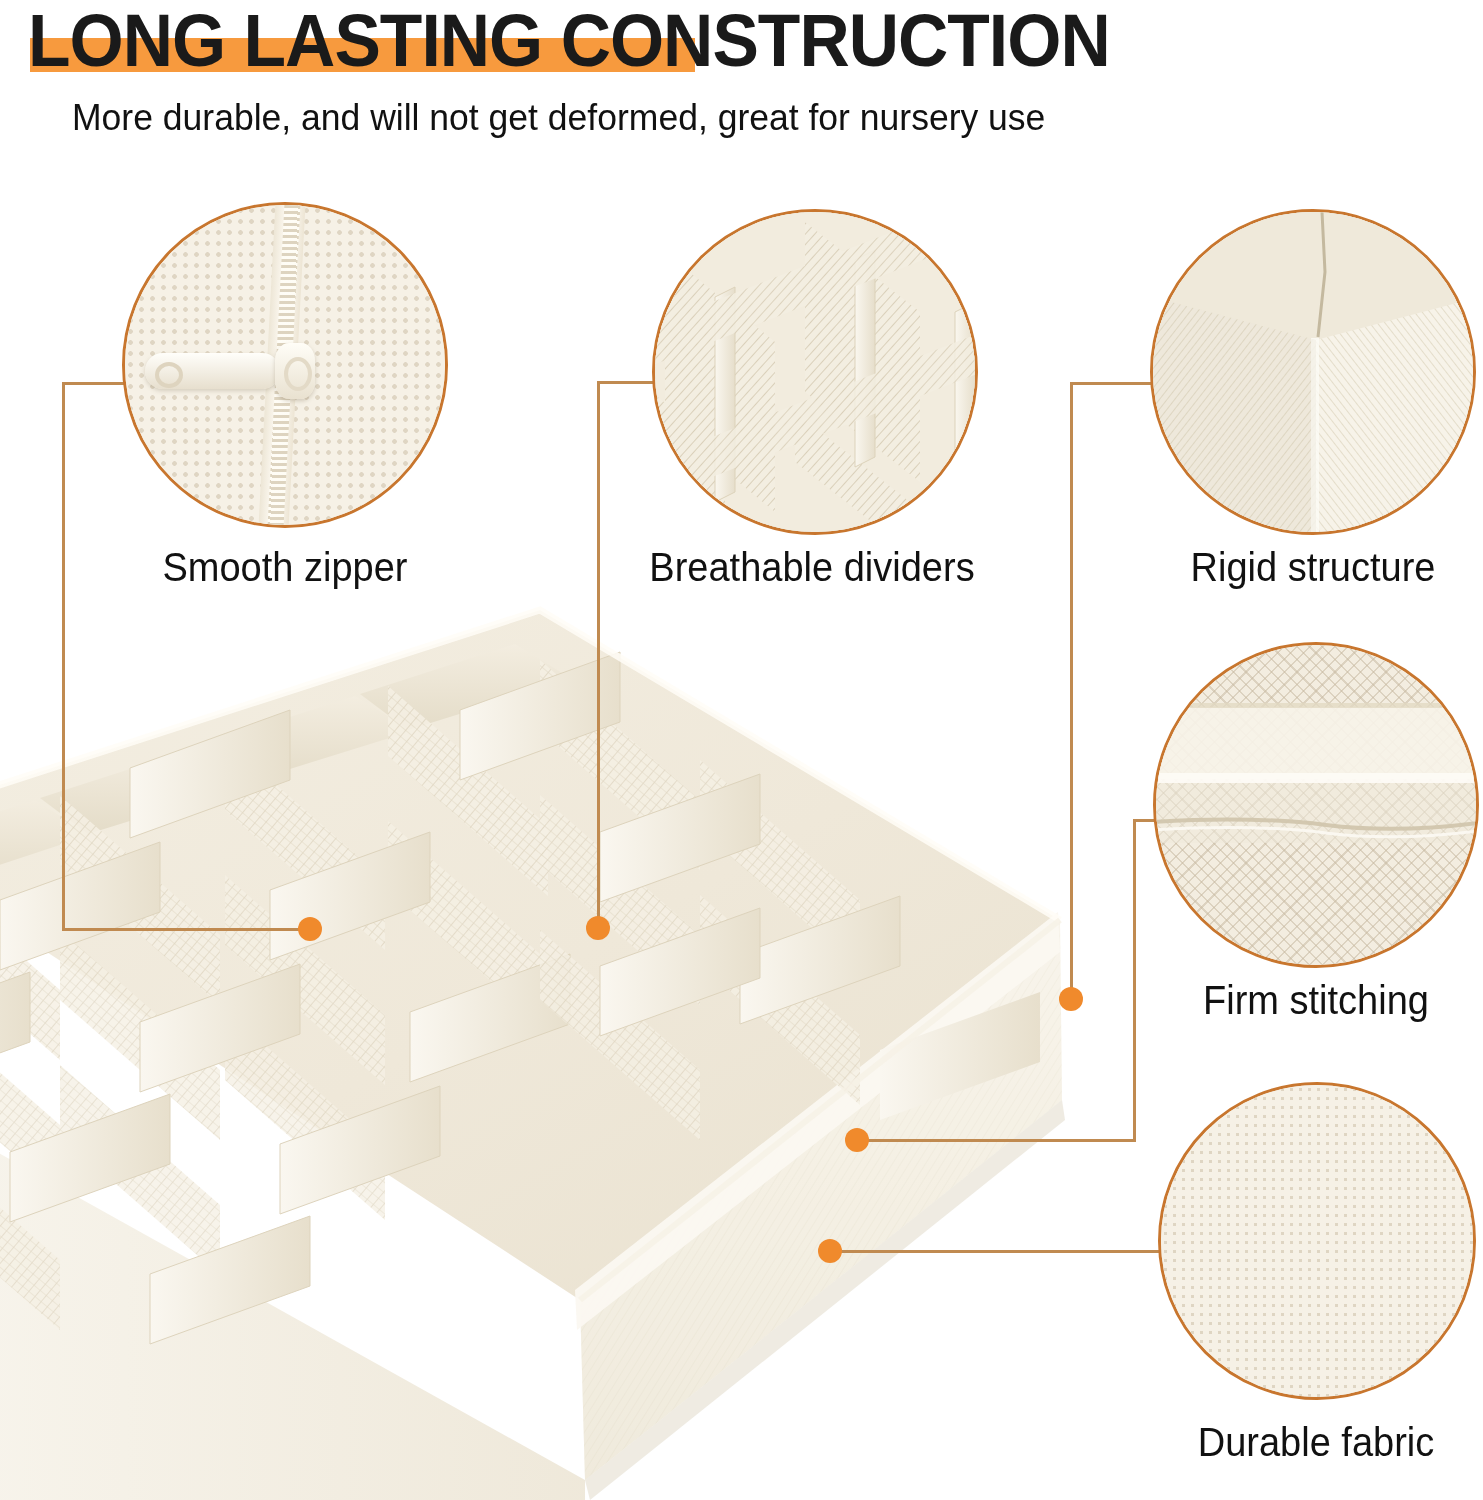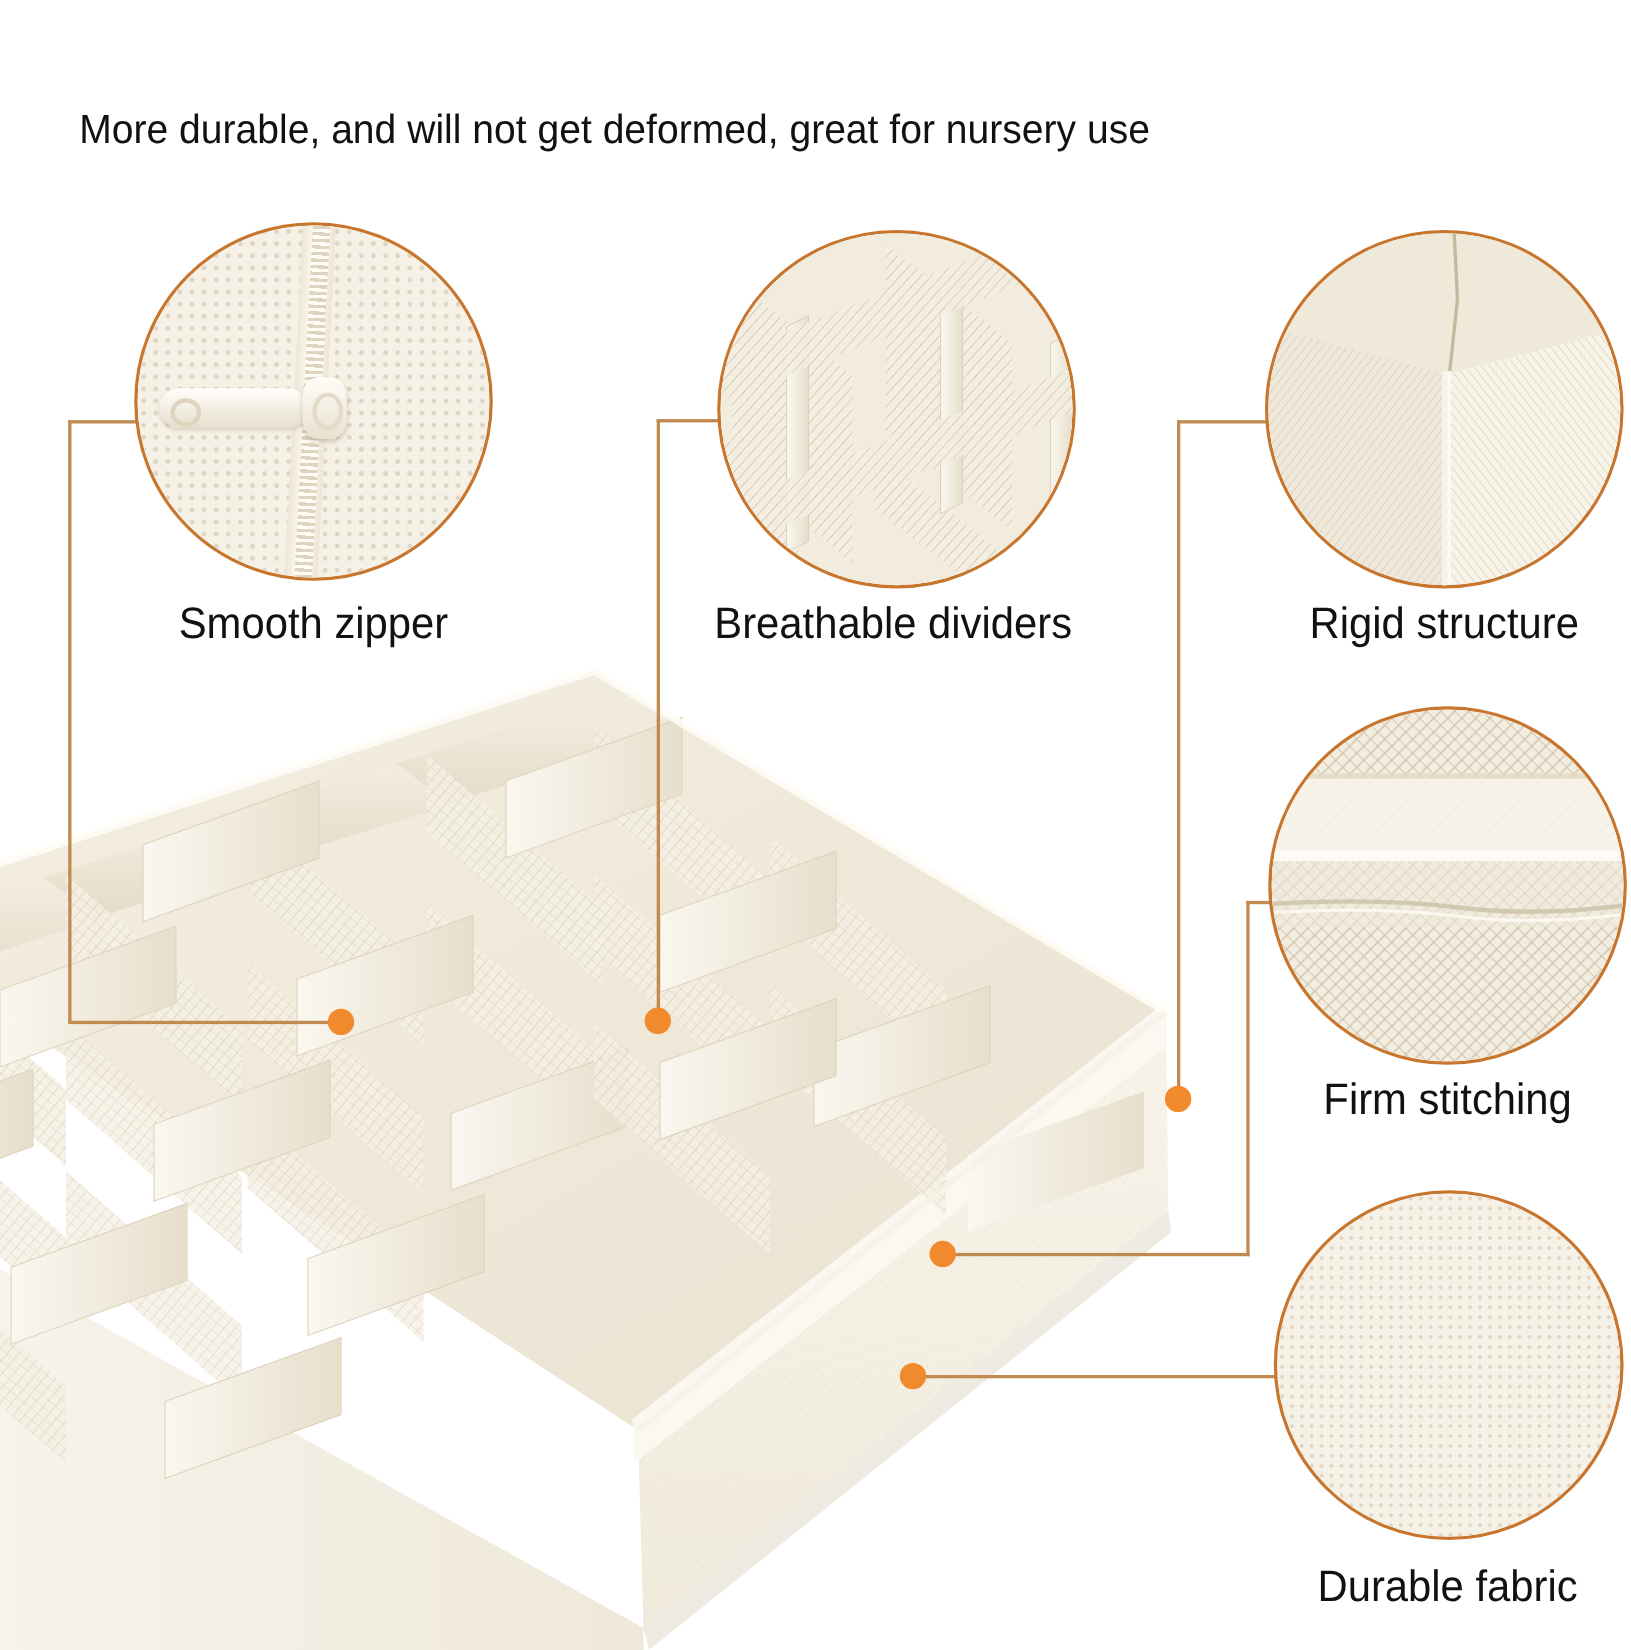--- a/index.html
+++ b/index.html
@@ -115,20 +115,24 @@
 
   
   #product{position:absolute;left:-60px;top:600px;width:1160px;height:900px;}
   .prod-svg{position:absolute;left:0;top:0;}
 </style>
 </head>
 <body>
 
 <div id="page">
 
+  <div class="headline-wrap">
+    <div class="headline-hl"></div>
+    <div class="headline">LONG LASTING CONSTRUCTION</div>
+  </div>
   <div class="subtitle">More durable, and will not get deformed, great for nursery use</div>
 
   <div id="product">
     <svg class="prod-svg" width="1160" height="900" viewBox="0 0 1160 900">
       <defs>
         <linearGradient id="gTop" x1="0" y1="0" x2="1" y2="1">
           <stop offset="0%" stop-color="#F4EFE3"></stop>
           <stop offset="55%" stop-color="#EFE8D9"></stop>
           <stop offset="100%" stop-color="#E9E1CF"></stop>
         </linearGradient>

